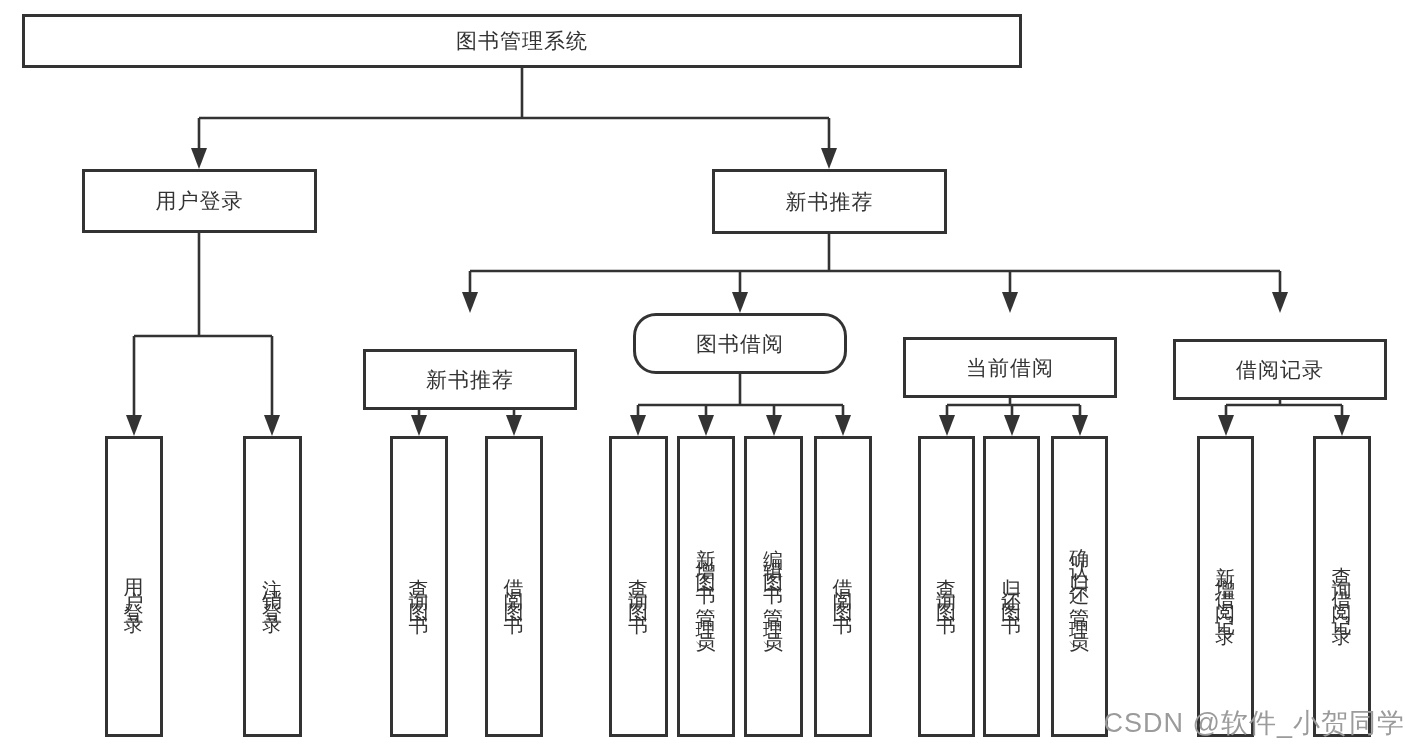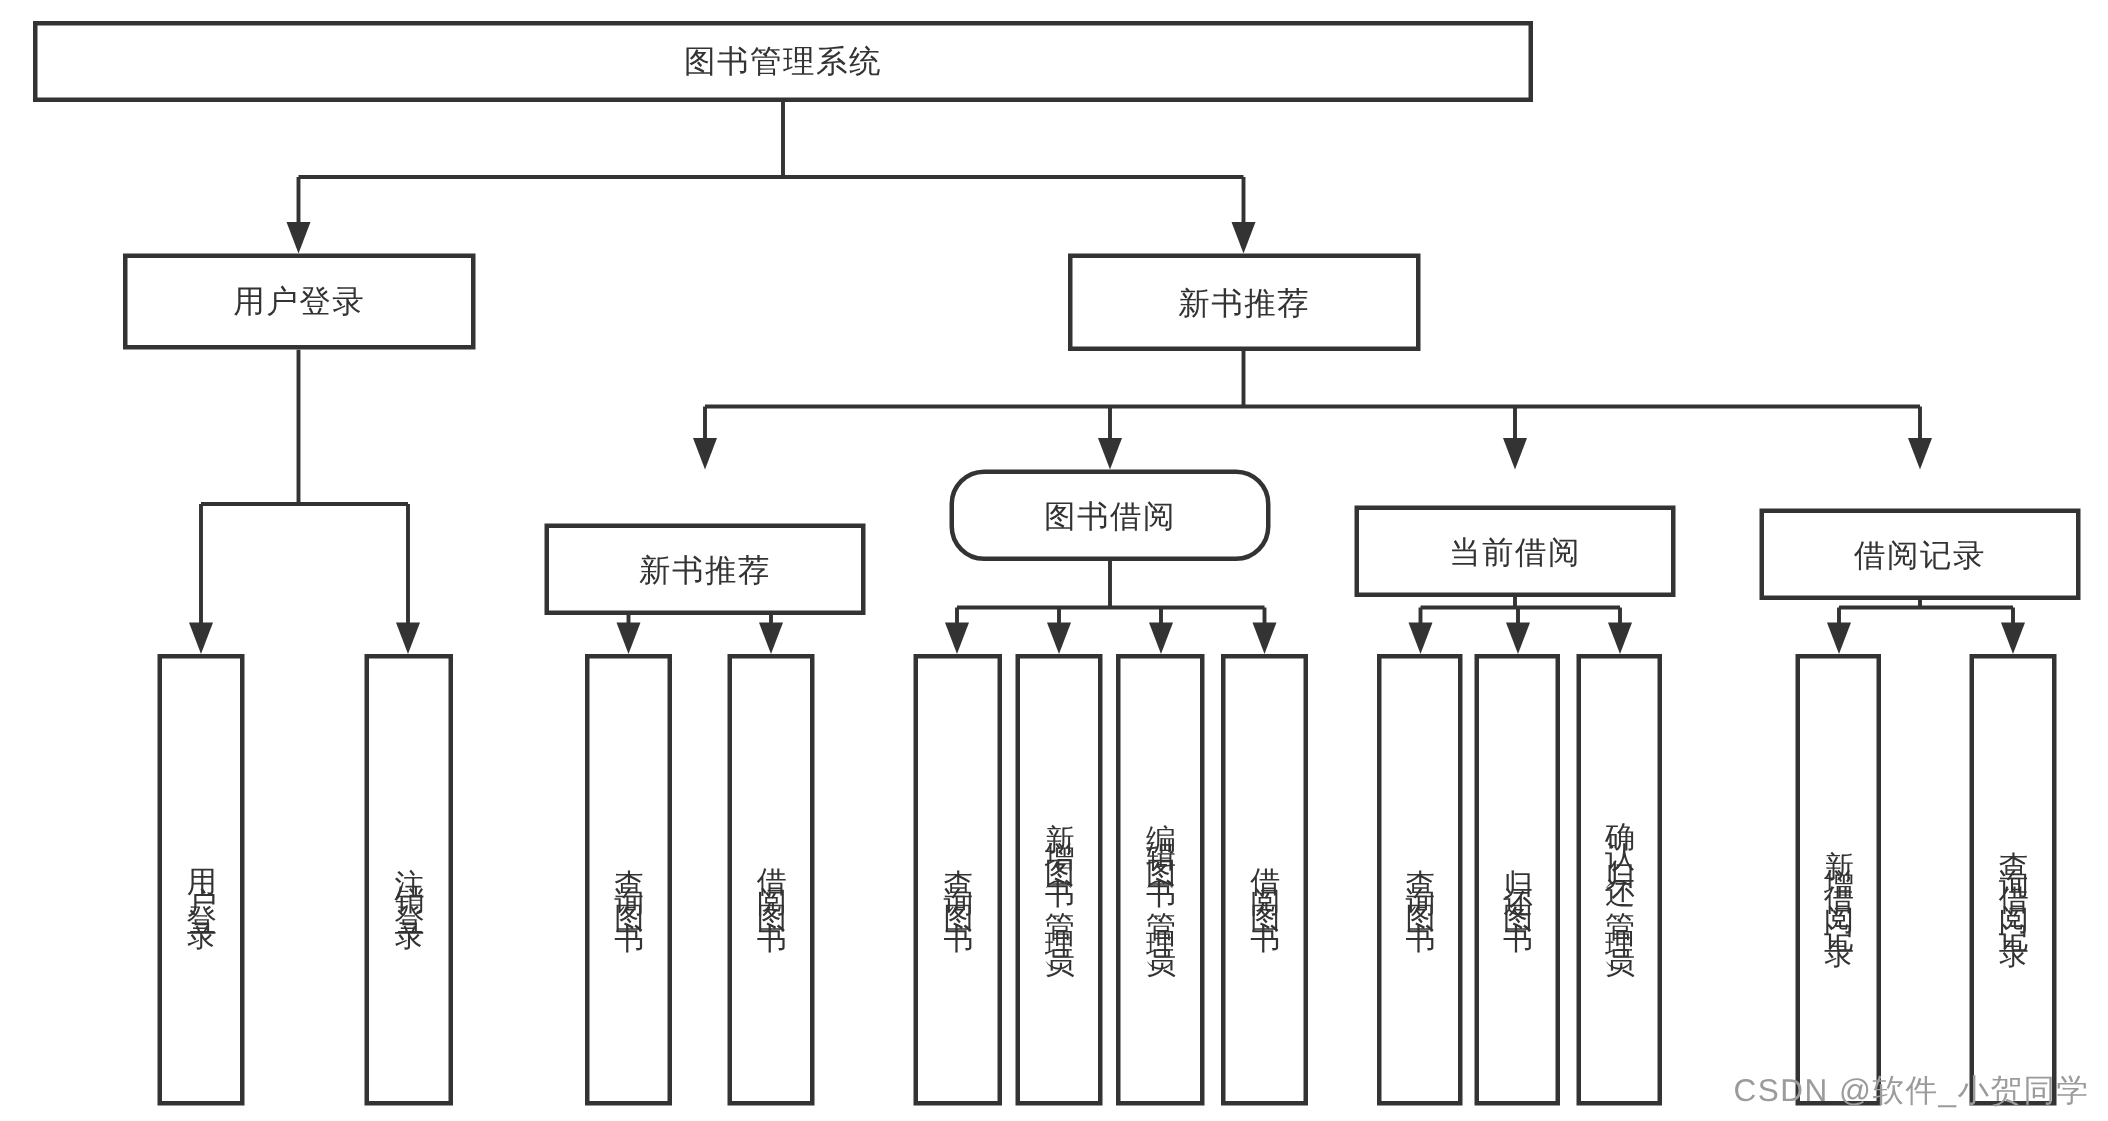--- a/index.html
+++ b/index.html
@@ -42,23 +42,23 @@
   .vbox span {
     writing-mode: vertical-rl;
     text-orientation: mixed;
     font-size: 20px;
     letter-spacing: 12px;
     line-height: 1.0;
     white-space: nowrap;
   }
   .watermark {
     position: absolute;
-    right: 12px;
+    right: 0;
     bottom: 6px;
-    font-size: 21px;
+    font-size: 27px;
     color: #9b9b9b;
     letter-spacing: 1px;
     z-index: 5;
     white-space: nowrap;
   }
   
   #root      { left: 22px;   top: 14px;  width: 1000px; height: 54px; }
   #l2-login  { left: 82px;   top: 169px; width: 235px;  height: 64px; }
   #l2-mgmt   { left: 712px;  top: 169px; width: 235px;  height: 65px; }
   #l3-newbook{ left: 363px;  top: 313px; width: 214px;  height: 61px; margin-top: 36px; }

